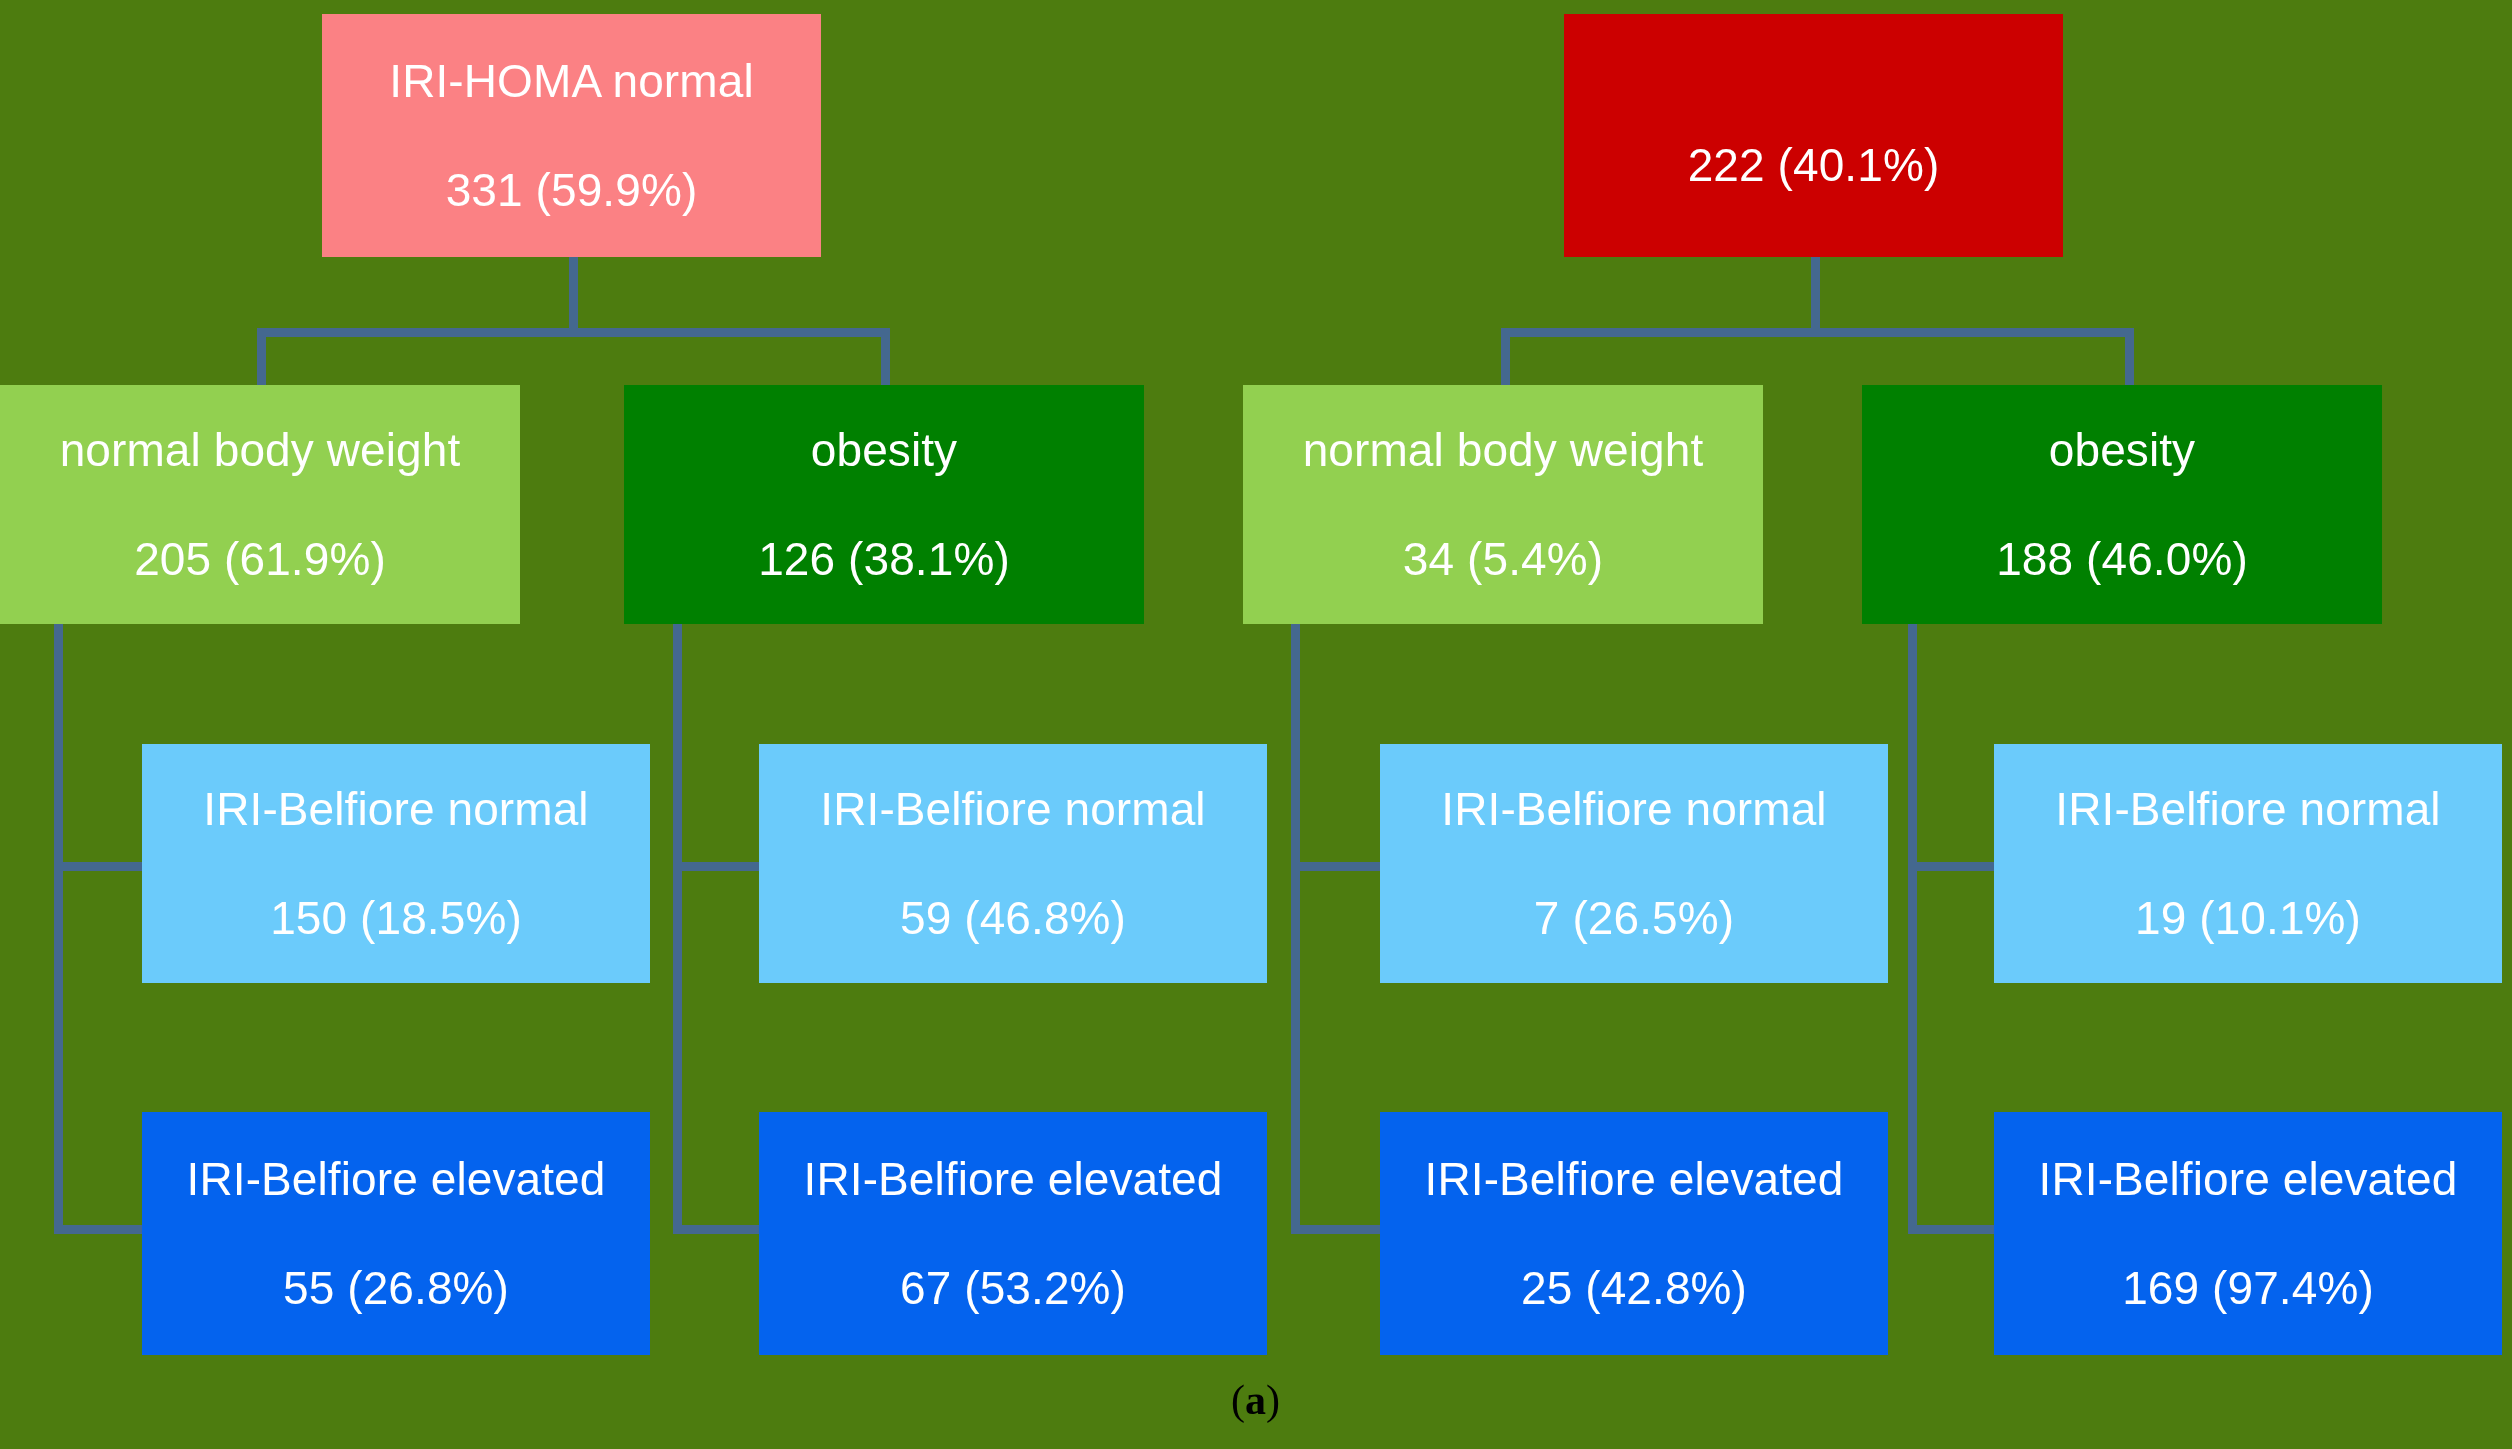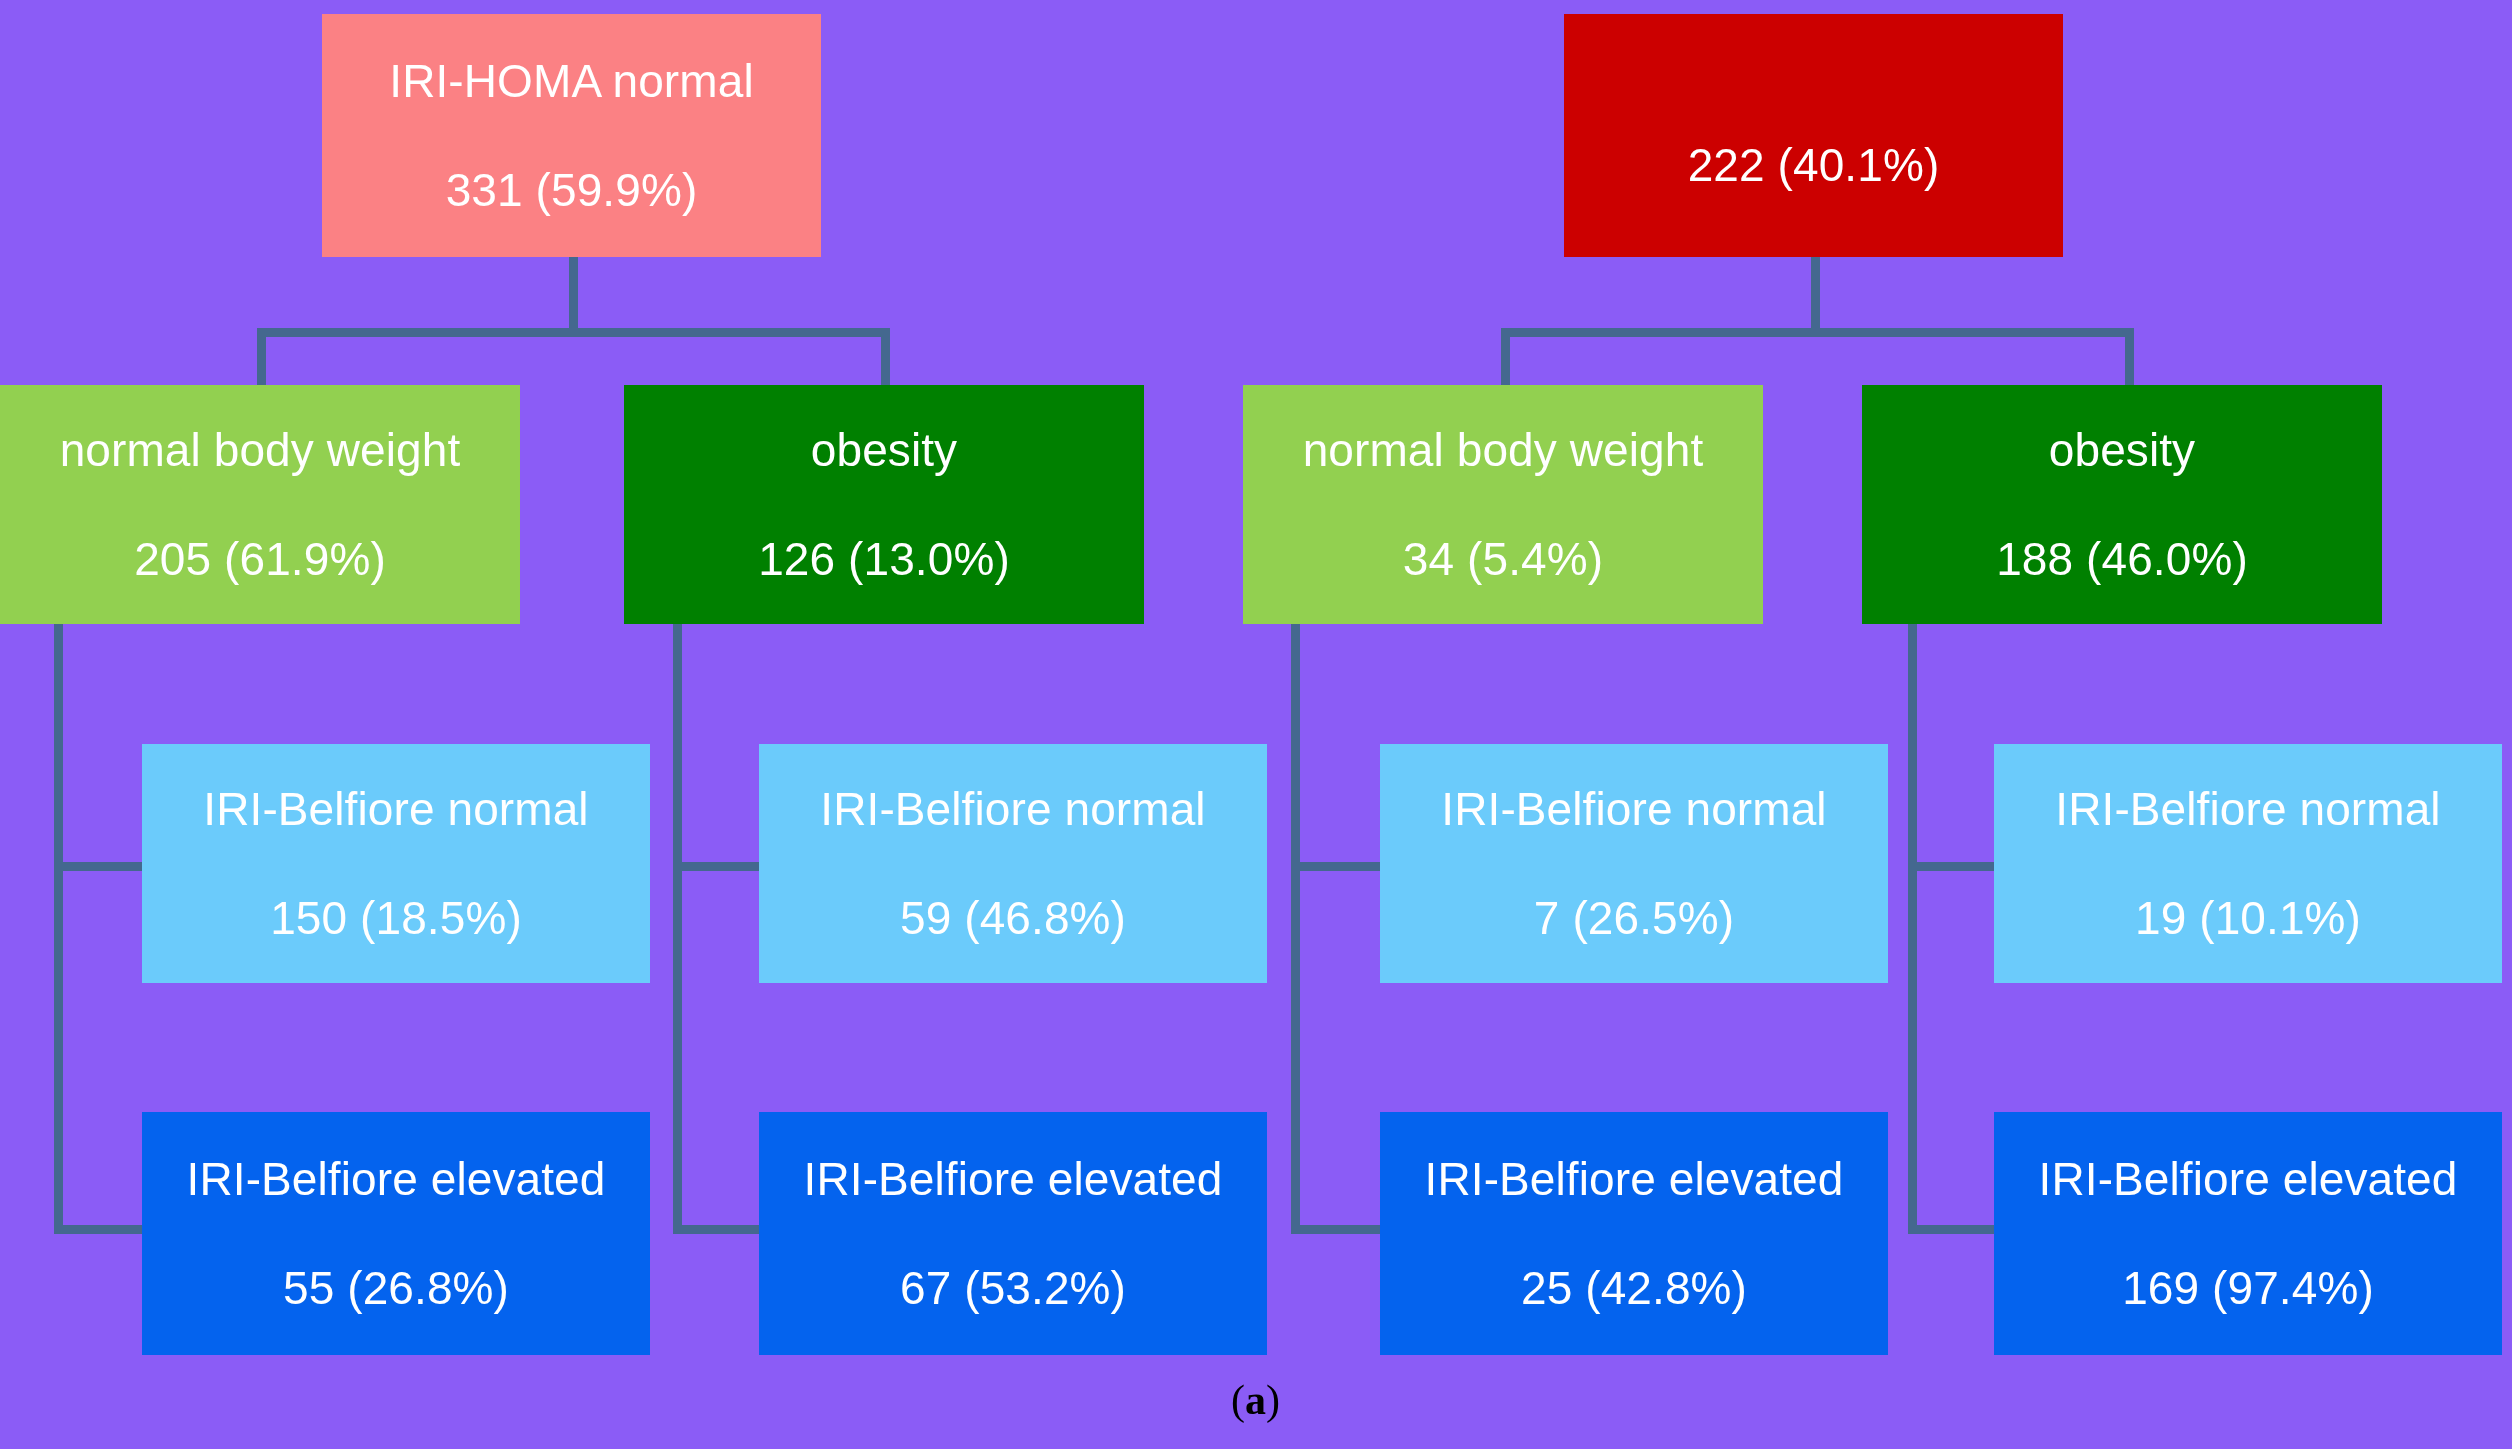--- a/index.html
+++ b/index.html
@@ -7,21 +7,21 @@
     padding: 0;
     background: #ffffff;
   }
   body {
     font-family: "Liberation Sans", sans-serif;
   }
   #canvas {
     position: relative;
     width: 2512px;
     height: 1450px;
-    background: #8b5cf6;
+    background: #4d7c0f;
     overflow: hidden;
   }
   .node {
     position: absolute;
     box-sizing: border-box;
     display: flex;
     flex-direction: column;
     align-items: center;
     justify-content: center;
     color: #ffffff;
@@ -99,21 +99,21 @@
     <span class="value">222 (40.1%)</span>
   </div>
 
   <div class="node" style="left:0px; top:385px; width:520px; height:239px; background:#92D050;">
     <span class="title">normal body weight</span>
     <span class="value">205 (61.9%)</span>
   </div>
 
   <div class="node" style="left:624px; top:385px; width:520px; height:239px; background:#008000;">
     <span class="title">obesity</span>
-    <span class="value">126 (13.0%)</span>
+    <span class="value">126 (38.1%)</span>
   </div>
 
   <div class="node" style="left:1243px; top:385px; width:520px; height:239px; background:#92D050;">
     <span class="title">normal body weight</span>
     <span class="value">34 (5.4%)</span>
   </div>
 
   <div class="node" style="left:1862px; top:385px; width:520px; height:239px; background:#008000;">
     <span class="title">obesity</span>
     <span class="value">188 (46.0%)</span>

